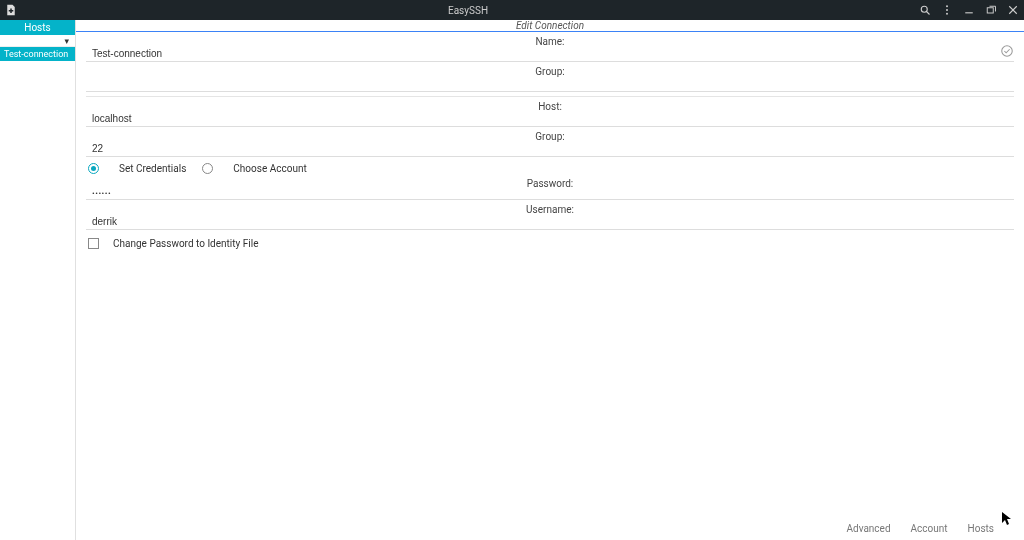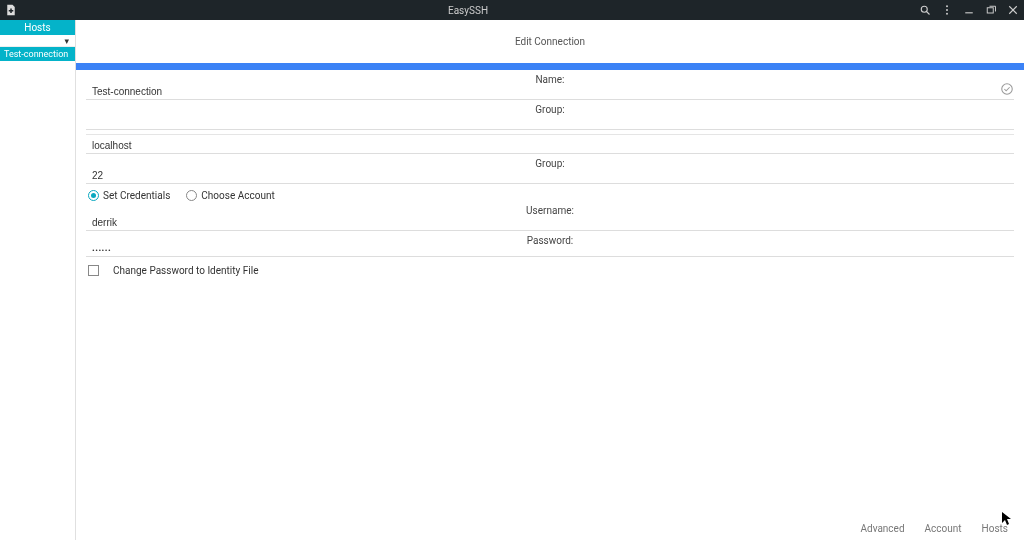--- a/index.html
+++ b/index.html
@@ -14,42 +14,42 @@
 
 .content { display: flex; height: calc(100% - 20px); }
 
 .sidebar { width: 76px; background: #fff; border-right: 1px solid #e0e0e0; display:flex; flex-direction:column; }
 .sidebar .hosts-header { background: #04b3c9; color: #fff; text-align: center; font-size: 10px; padding: 2px 0; }
 .sidebar .dropdown-row { height: 12px; display:flex; align-items:center; justify-content:flex-end; padding-right:6px; color:#333; font-size:9px; border-bottom:1px solid #eee;}
 .sidebar .host-item { background: #04b3c9; color:#fff; font-size: 9px; padding: 2px 4px; }
 
 .main { flex: 1; display: flex; flex-direction: column; }
 
-.dialog-header { text-align: center; font-size: 10px; color: #555; padding: 16px 0; border-bottom: 7px solid #3b82f6; }
+.dialog-header { text-align: center; font-size: 10px; color: #555; padding: 0 0; border-bottom: 1px solid #3b82f6; font-style: italic; }
 
 .form { padding: 4px 10px; color:#333; }
 .form-row { margin-bottom: 4px; position:relative; }
 .form-label { font-size: 10px; color: #444; text-align: center; }
 .form-input { font-size: 10px; color: #333; padding: 0 6px; border: none; width: 100%; background: transparent; outline:none; }
 .underline { border-bottom: 1px solid #ddd; padding-bottom: 1px; }
 
 .check-icon-right { position: absolute; right: 0; top: 8px; width: 14px; height: 14px; color:#888; }
 
 .hr-sep { border: none; border-top: 1px solid #e5e5e5; margin: 4px 0; }
 
 .radio-row { display:flex; gap: 16px; align-items:center; font-size:10px; color:#333; padding:2px 0 4px 2px;}
-.radio-option { display:flex; align-items:center; gap:4px; cursor:pointer; }
+.radio-option { display:flex; align-items:center; gap:20px; cursor:pointer; }
 .radio-circle { width:11px; height:11px; border:1px solid #888; border-radius:50%; display:flex; align-items:center; justify-content:center; }
 .radio-circle.checked { border-color:#0aa8c0; }
 .radio-circle.checked::after { content:""; width:5px; height:5px; background:#0aa8c0; border-radius:50%; }
 
 .checkbox-row { display:flex; align-items:center; gap:14px; font-size:10px; color:#333; padding:4px 2px; }
 .checkbox-box { width:11px; height:11px; border:1px solid #888; }
 
-.footer { position:absolute; bottom:0; left:76px; right:0; height:24px; display:flex; align-items:center; justify-content:flex-end; gap:20px; padding-right:16px; font-size:10px; color:#777; }
+.footer { position:absolute; bottom:0; left:76px; right:0; height:24px; display:flex; align-items:center; justify-content:flex-end; gap:20px; padding-right:30px; font-size:10px; color:#777; }
 .footer-btn { cursor:pointer; }
 
 .pwd-dots { letter-spacing: 0.5px; font-size:8px; color:#333; padding-left:6px; }
 
 .cursor-arrow { position:absolute; right:12px; bottom:14px; width:10px; height:14px; pointer-events:none; }
 .cursor-arrow svg { width:100%; height:100%; }
 </style>
 </head>
 <body>
 
@@ -126,20 +126,21 @@
       <div class="form-row">
         <div class="form-label">Group:</div>
         <div class="underline">
           <input class="form-input" value="" style="">
         </div>
       </div>
 
       <hr class="hr-sep">
 
       <div class="form-row">
+        <div class="form-label">Host:</div>
         <div class="underline">
           <input class="form-input" value="localhost" style="">
         </div>
       </div>
 
       <div class="form-row">
         <div class="form-label">Group:</div>
         <div class="underline">
           <input class="form-input" value="22" style="">
         </div>
@@ -150,30 +151,30 @@
           <span class="radio-circle checked"></span>
           <span>Set Credentials</span>
         </div>
         <div class="radio-option">
           <span class="radio-circle"></span>
           <span>Choose Account</span>
         </div>
       </div>
 
       <div class="form-row">
-        <div class="form-label">Username:</div>
+        <div class="form-label">Password:</div>
         <div class="underline">
-          <input class="form-input" value="derrik" style="">
+          <div class="pwd-dots">••••••</div>
         </div>
       </div>
 
       <div class="form-row">
-        <div class="form-label">Password:</div>
+        <div class="form-label">Username:</div>
         <div class="underline">
-          <div class="pwd-dots">••••••</div>
+          <input class="form-input" value="derrik" style="">
         </div>
       </div>
 
       <div class="checkbox-row">
         <span class="checkbox-box"></span>
         <span>Change Password to Identity File</span>
       </div>
     </div>
   </div>
 </div>

